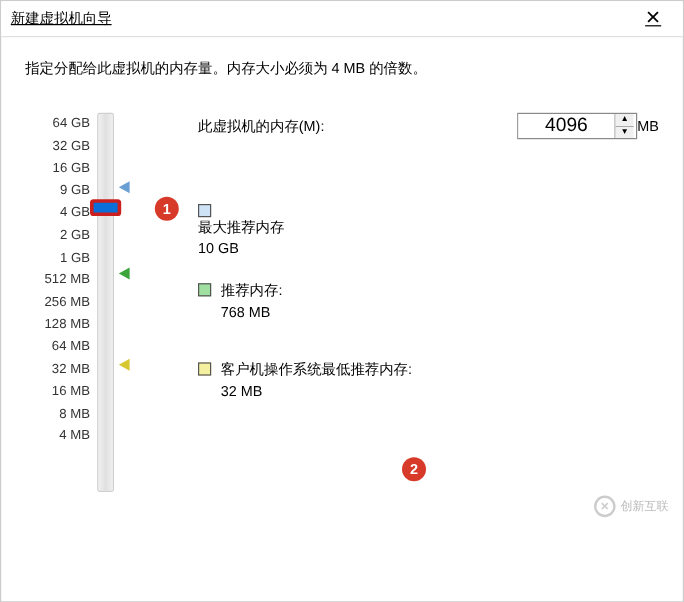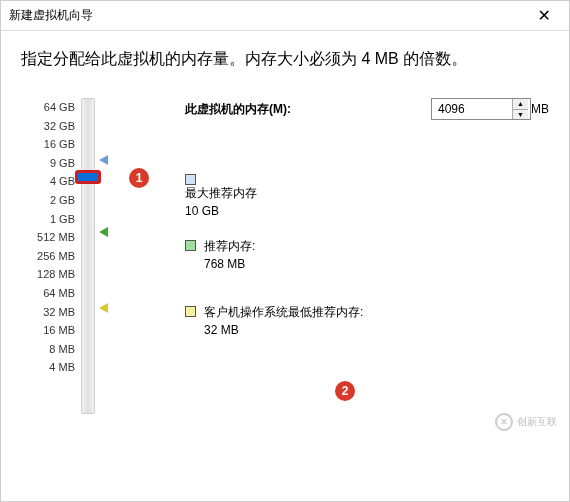--- a/index.html
+++ b/index.html
@@ -11,36 +11,37 @@
     color: #000;
     background: #fff;
     overflow: hidden;
   }
   .window { width: 570px; height: 502px; border: 1px solid #ccc; position: relative; }
   .titlebar {
     display: flex; align-items: center; justify-content: space-between;
     padding: 6px 12px 6px 8px;
     border-bottom: 1px solid #e0e0e0;
     background: #fff;
+    text-decoration: underline;
   }
   .titlebar .title { font-size: 12px; }
   .titlebar .close { font-size: 16px; line-height: 1; padding: 0 6px; cursor: default; }
   .header {
     padding: 10px 24px 14px 24px;
     border-bottom: 1px solid #ddd;
   }
   .header .h1 { font-weight: bold; font-size: 13px; margin: 4px 0 6px 20px; }
   .header .sub { font-size: 12px; margin-left: 44px; }
   .body {
     padding: 18px 20px 0 20px;
     position: relative;
     height: calc(502px - 32px - 60px);
   }
-  .instruction { font-size: 16px; margin-bottom: 28px; }
-  .content-row { display: flex; gap: 20px; }
+  .instruction { font-size: 12px; margin-bottom: 28px; }
+  .content-row { display: flex; }
   .scale-col {
     width: 108px;
     position: relative;
     display: flex;
   }
   .scale-labels {
     display: flex; flex-direction: column;
     text-align: right;
     width: 54px;
     font-size: 11px;
@@ -74,36 +75,36 @@
   }
   .right-col {
     flex: 1;
     padding-left: 36px;
     position: relative;
   }
   .field-row {
     display: flex; align-items: center;
     margin-bottom: 46px;
   }
-  .field-label { font-size: 12px; flex: 0 0 auto; font-weight: bold; }
+  .field-label { font-size: 12px; flex: 0 0 auto; }
   .spinner-wrap {
     margin-left: auto;
     display: flex; align-items: center;
   }
   .spinner {
     width: 100px; height: 22px;
     display: flex;
     border: 1px solid #888;
     background: #fff;
   }
   .spinner input {
     border: none; outline: none;
-    width: 80px; text-align: left;
+    width: 80px; text-align: center;
     padding: 0 6px;
-    font-size: 12px;
+    font-size: 16px;
   }
   .spinner .btns {
     width: 16px; display: flex; flex-direction: column;
     border-left: 1px solid #aaa;
   }
   .spinner .btns div {
     flex:1; font-size: 7px; text-align: center; line-height: 9px;
     background: #f0f0f0;
     cursor: default;
   }

